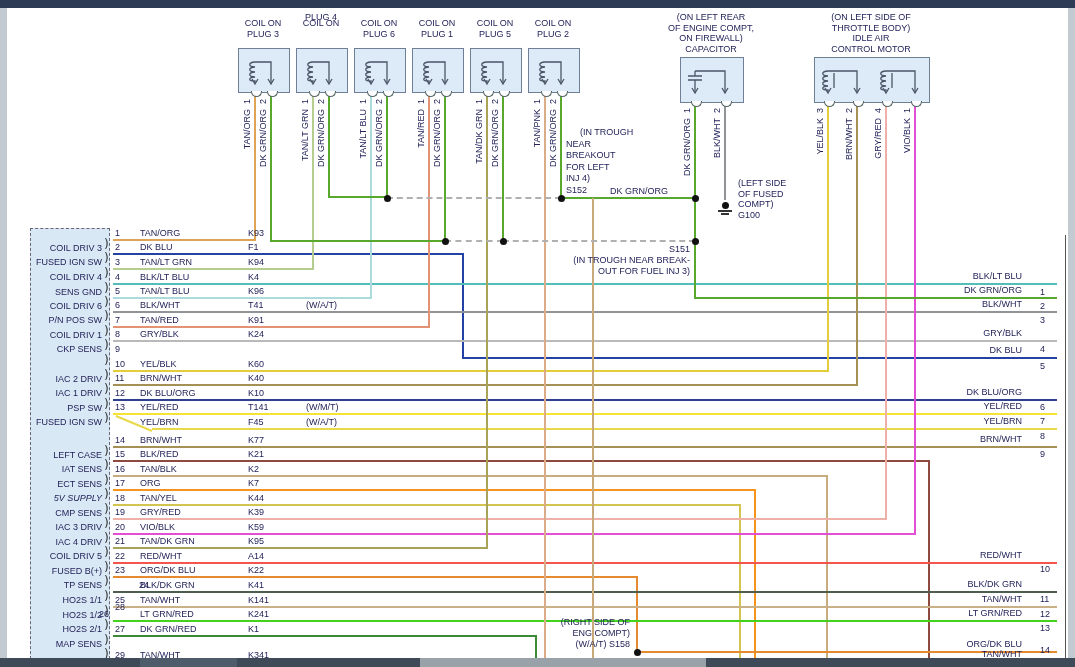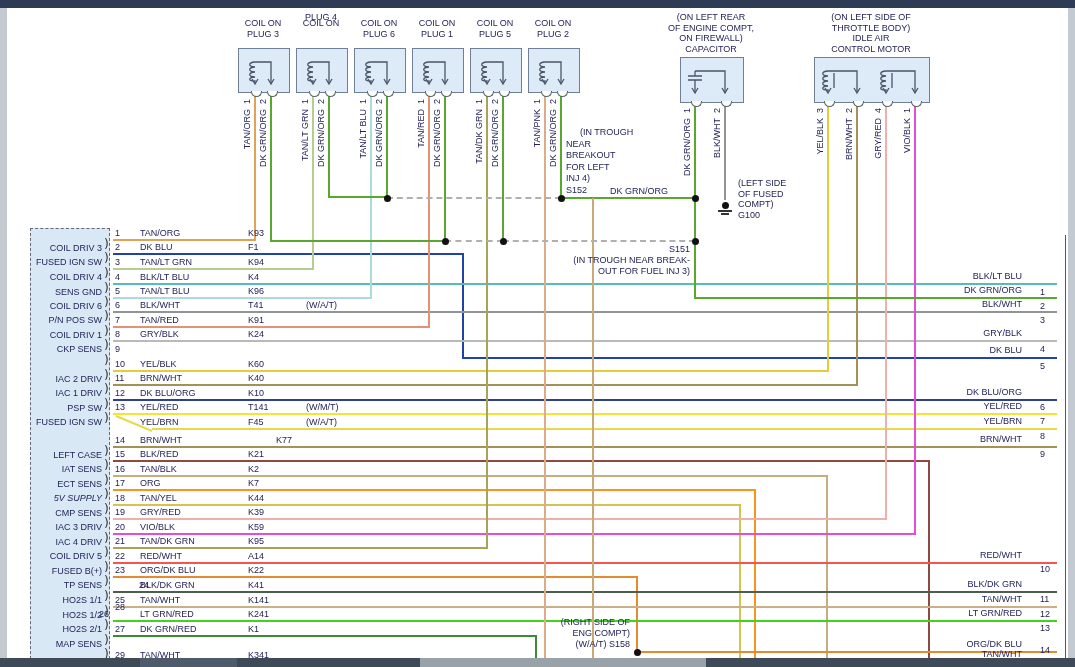--- a/index.html
+++ b/index.html
@@ -172,21 +172,21 @@
       <div class="rowtext" style="left: 140px; top: 402px; color: rgb(35, 35, 90);">YEL/RED</div>
       <div class="rowtext" style="left: 248px; top: 402px; color: rgb(35, 35, 90);">T141</div>
       <div class="rowtext" style="left: 306px; top: 402px; color: rgb(35, 35, 90);">(W/M/T)</div>
       <div class="leftlabel" style="top: 417px; color: rgb(35, 35, 90);">FUSED IGN SW</div>
       <div class="rowtext" style="left: 140px; top: 417px; color: rgb(35, 35, 90);">YEL/BRN</div>
       <div class="rowtext" style="left: 248px; top: 417px; color: rgb(35, 35, 90);">F45</div>
       <div class="rowtext" style="left: 306px; top: 417px; color: rgb(35, 35, 90);">(W/A/T)</div>
       <div class="bracket" style="left: 103px; top: 445px; color: rgb(51, 51, 51);">)</div>
       <div class="rowtext" style="left: 115px; top: 435px; color: rgb(35, 35, 90);">14</div>
       <div class="rowtext" style="left: 140px; top: 435px; color: rgb(35, 35, 90);">BRN/WHT</div>
-      <div class="rowtext" style="left: 248px; top: 435px; color: rgb(35, 35, 90); margin-left: 28px;">K77</div>
+      <div class="rowtext" style="left: 248px; top: 435px; color: rgb(35, 35, 90);">K77</div>
       <div class="leftlabel" style="top: 450px; color: rgb(35, 35, 90);">LEFT CASE</div>
       <div class="bracket" style="left: 103px; top: 459px; color: rgb(51, 51, 51);">)</div>
       <div class="rowtext" style="left: 115px; top: 449px; color: rgb(35, 35, 90);">15</div>
       <div class="rowtext" style="left: 140px; top: 449px; color: rgb(35, 35, 90);">BLK/RED</div>
       <div class="rowtext" style="left: 248px; top: 449px; color: rgb(35, 35, 90);">K21</div>
       <div class="leftlabel" style="top: 464px; color: rgb(35, 35, 90);">IAT SENS</div>
       <div class="bracket" style="left: 103px; top: 474px; color: rgb(51, 51, 51);">)</div>
       <div class="rowtext" style="left: 115px; top: 464px; color: rgb(35, 35, 90);">16</div>
       <div class="rowtext" style="left: 140px; top: 464px; color: rgb(35, 35, 90);">TAN/BLK</div>
       <div class="rowtext" style="left: 248px; top: 464px; color: rgb(35, 35, 90);">K2</div>

